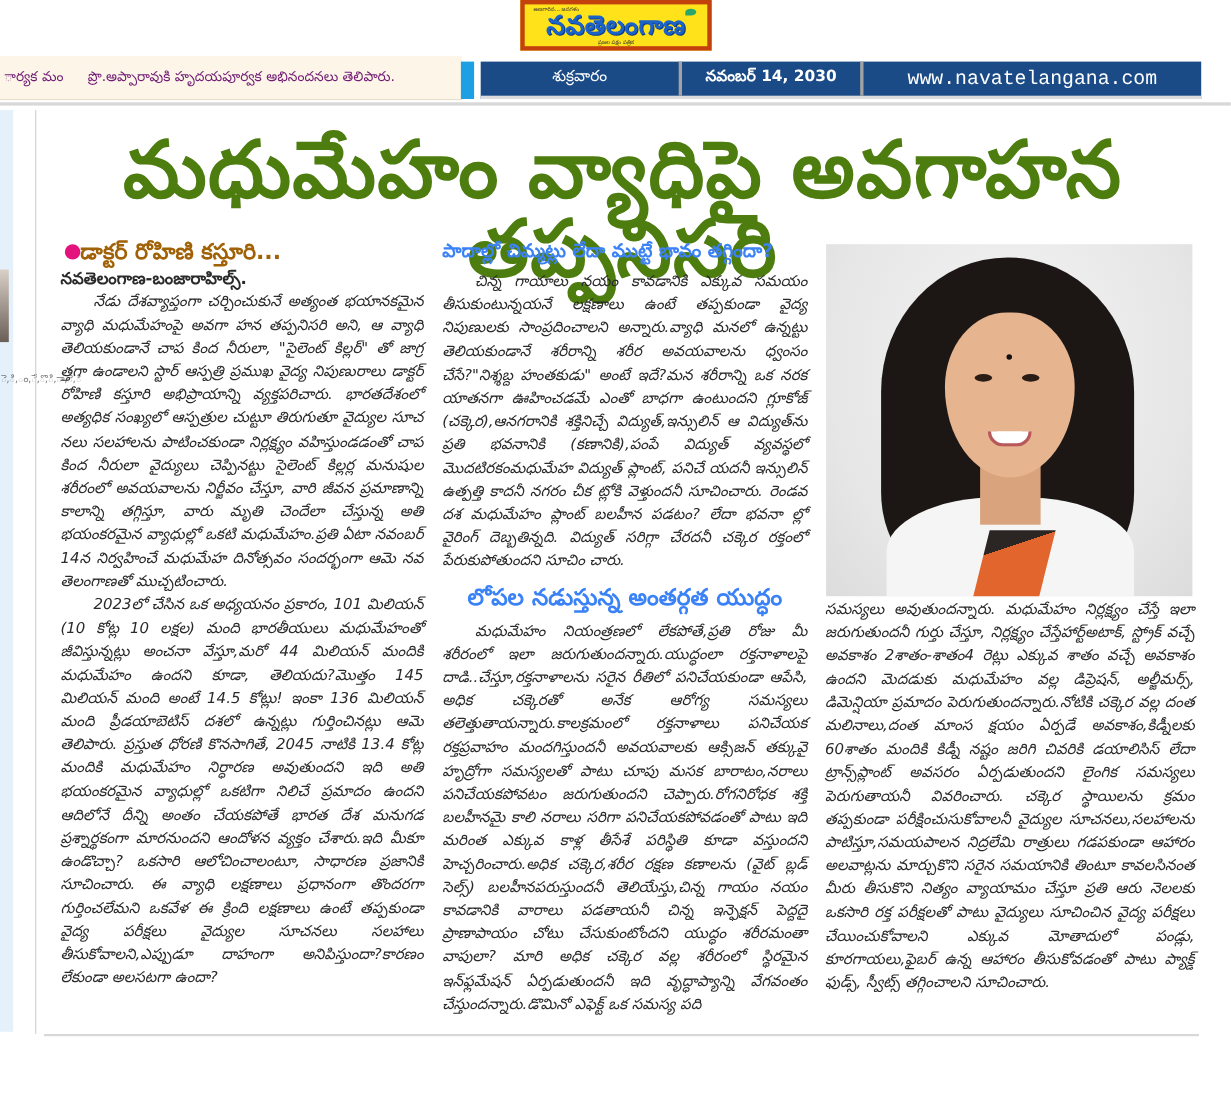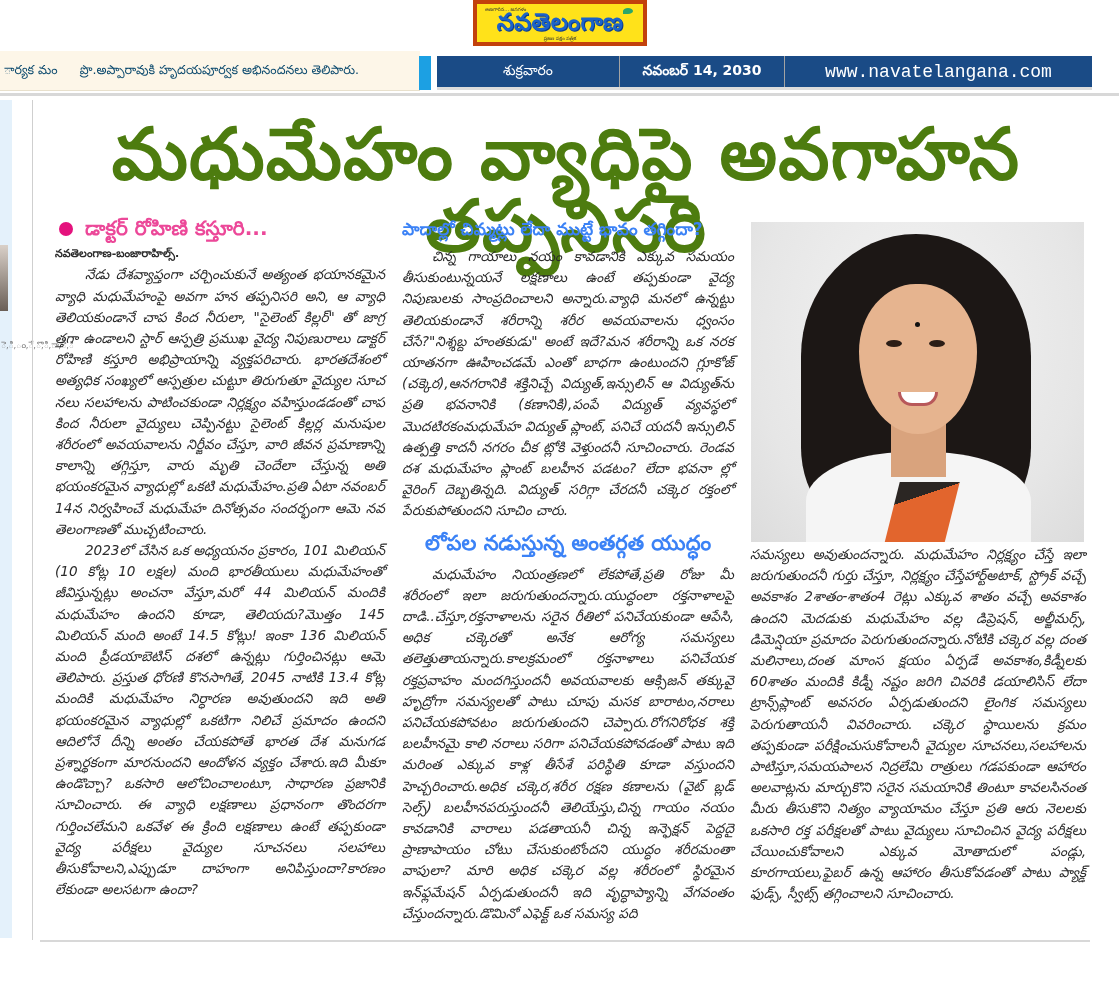--- a/index.html
+++ b/index.html
@@ -13,32 +13,32 @@
     display: flex; flex-direction: column; align-items: center; justify-content: flex-end;
   }
   .logo .tagline-top { position: absolute; left: 8px; top: 2px; font-size: 5px; color: #333; }
   .logo .logo-name { font-size: 24px; font-weight: bold; color: #1c63c9; letter-spacing: 0.5px; line-height: 1; text-shadow: 1px 1px 0 #0d3c8a; }
   .logo .tagline-bottom { font-size: 5px; color: #333; margin-top: 1px; }
   .logo .bird { position: absolute; right: 10px; top: 4px; width: 10px; height: 6px; background: #2aa66a; border-radius: 50% 50% 50% 0; }
 
   .ticker {
     position: absolute; left: 0; top: 51px; width: 420px; height: 40px;
     background: #fdf6e8; border-bottom: 1px solid #e8e0cc;
-    display: flex; align-items: center; font-size: 12.5px; color: #0c4a6e; white-space: nowrap; overflow: hidden;
+    display: flex; align-items: center; font-size: 12.5px; color: #701a75; white-space: nowrap; overflow: hidden;
   }
   .ticker .t1 { padding-left: 4px; }
   .ticker .t2 { padding-left: 22px; text-align: right; }
   .ticker-accent { position: absolute; left: 419px; top: 56px; width: 12px; height: 34px; background: #1ca0e3; }
 
   .dateline {
     position: absolute; left: 437px; top: 56px; width: 655px; height: 34px;
     background: #1a4b86; display: flex; align-items: center; color: #fff;
     border-bottom: 3px solid #dcdcdc;
   }
-  .dateline .cell { height: 100%; display: flex; align-items: center; justify-content: center; border-right: 1px solid #a3a3a3; }
+  .dateline .cell { height: 100%; display: flex; align-items: center; justify-content: center; border-right: 3px solid #a3a3a3; }
   .dateline .cell:last-child { border-right: none; }
   .dateline .day { width: 183px; font-size: 14px; }
   .dateline .date { width: 165px; font-size: 14px; font-weight: bold; }
   .dateline .site { flex: 1; font-family: Liberation Mono, monospace; font-size: 18px; }
 
   .rule-top { position: absolute; left: 0; top: 93px; width: 1119px; height: 3px; background: #d8d8d8; }
 
   
   .left-strip {
     position: absolute; left: 0; top: 100px; width: 12px; height: 838px; background: #e4f1fb;
@@ -53,23 +53,23 @@
     font-size: 72px; font-weight: bold; color: #4d7c0f; letter-spacing: 1px; line-height: 72px;
   }
 
   
   .col { position: absolute; font-size: 13.6px; line-height: 21.2px; color: #2a2a2a; text-align: justify; }
   .col p { text-indent: 2.2em; font-style: italic; }
   .col1 { left: 55px; top: 216px; width: 330px; }
   .col2 { left: 402px; top: 216px; width: 332px; }
   .col3 { left: 750px; top: 544px; width: 336px; }
 
-  .byline { display: flex; align-items: center; gap: 12px; font-size: 20px; font-weight: bold; color: #ec4899; margin: 2px 0 4px 4px; }
+  .byline { display: flex; align-items: center; font-size: 20px; font-weight: bold; color: #a16207; margin: 2px 0 4px 4px; }
   .bullet { width: 14px; height: 14px; border-radius: 50%; background: #e4127d; display: inline-block; }
-  .dateline-place { font-weight: bold; font-size: 11px; }
+  .dateline-place { font-weight: bold; font-size: 15px; }
 
   .subhead { font-size: 17px; font-weight: bold; color: #3b82f6; margin-bottom: 4px; line-height: 26px; text-indent: 0 !important; }
   .subhead.big { font-size: 21px; text-align: center; margin: 6px 0 6px; line-height: 30px; }
 
   
   .photo {
     position: absolute; left: 751px; top: 222px; width: 333px; height: 320px;
     background: radial-gradient(ellipse at 50% 35%, #f4f4f4 0%, #e6e6e6 70%, #dcdcdc 100%);
     overflow: hidden;
   }

